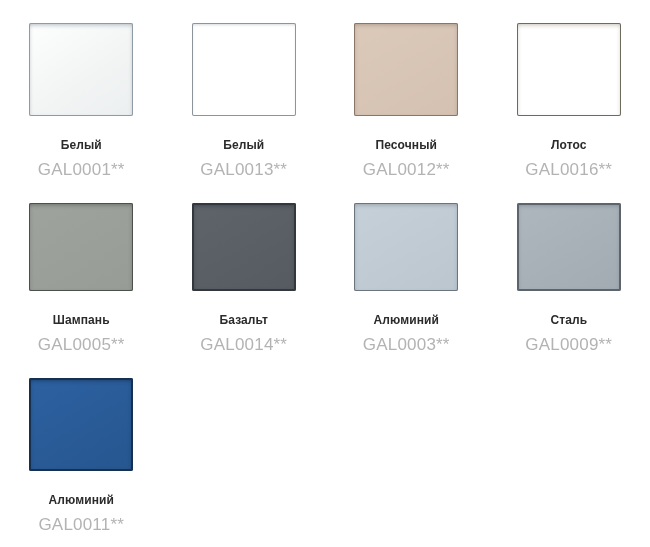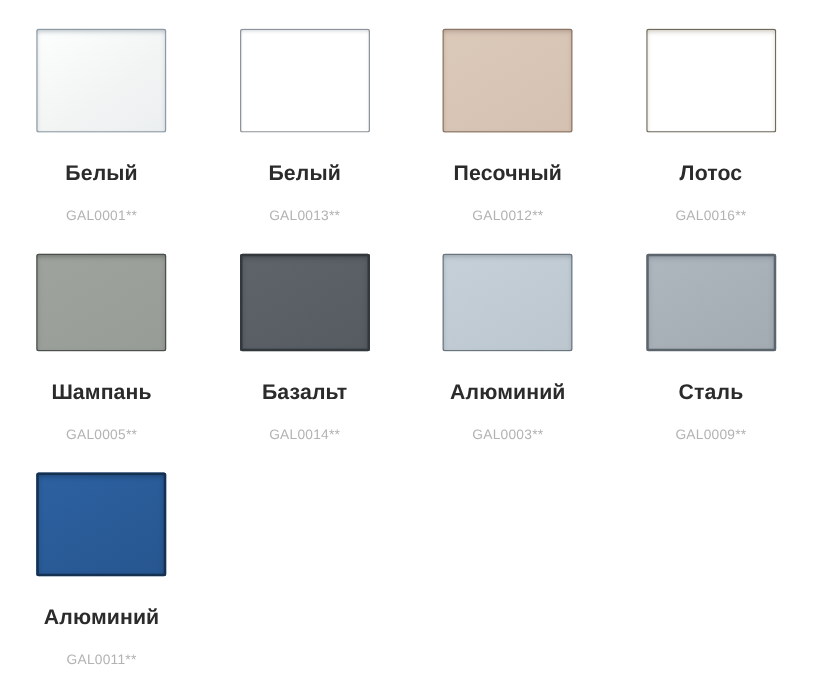--- a/index.html
+++ b/index.html
@@ -48,30 +48,30 @@
     top: 9px;
     right: 9px;
     bottom: 9px;
     box-sizing: border-box;
     border-radius: 2px;
   }
 
   
   .caption-name {
     margin-top: 14px;
-    font-size: 17px;
+    font-size: 12px;
     font-weight: bold;
     color: #2b2b2b;
     line-height: 1.15;
     text-align: right;
     letter-spacing: 0.1px;
   }
   .caption-code {
-    margin-top: 19px;
-    font-size: 11px;
+    margin-top: 8px;
+    font-size: 17px;
     font-weight: normal;
     color: #b3b3b3;
     line-height: 1.15;
     text-align: center;
     letter-spacing: 0.2px;
   }
   .skin-white .plate-inner {
     background: linear-gradient(145deg,#fdfefe 0%,#f2f4f4 60%,#eceff0 100%);
     box-shadow: inset 0 0 0 1px #8f9ba4, inset 0 2px 4px rgba(120,135,148,0.55);
   }

